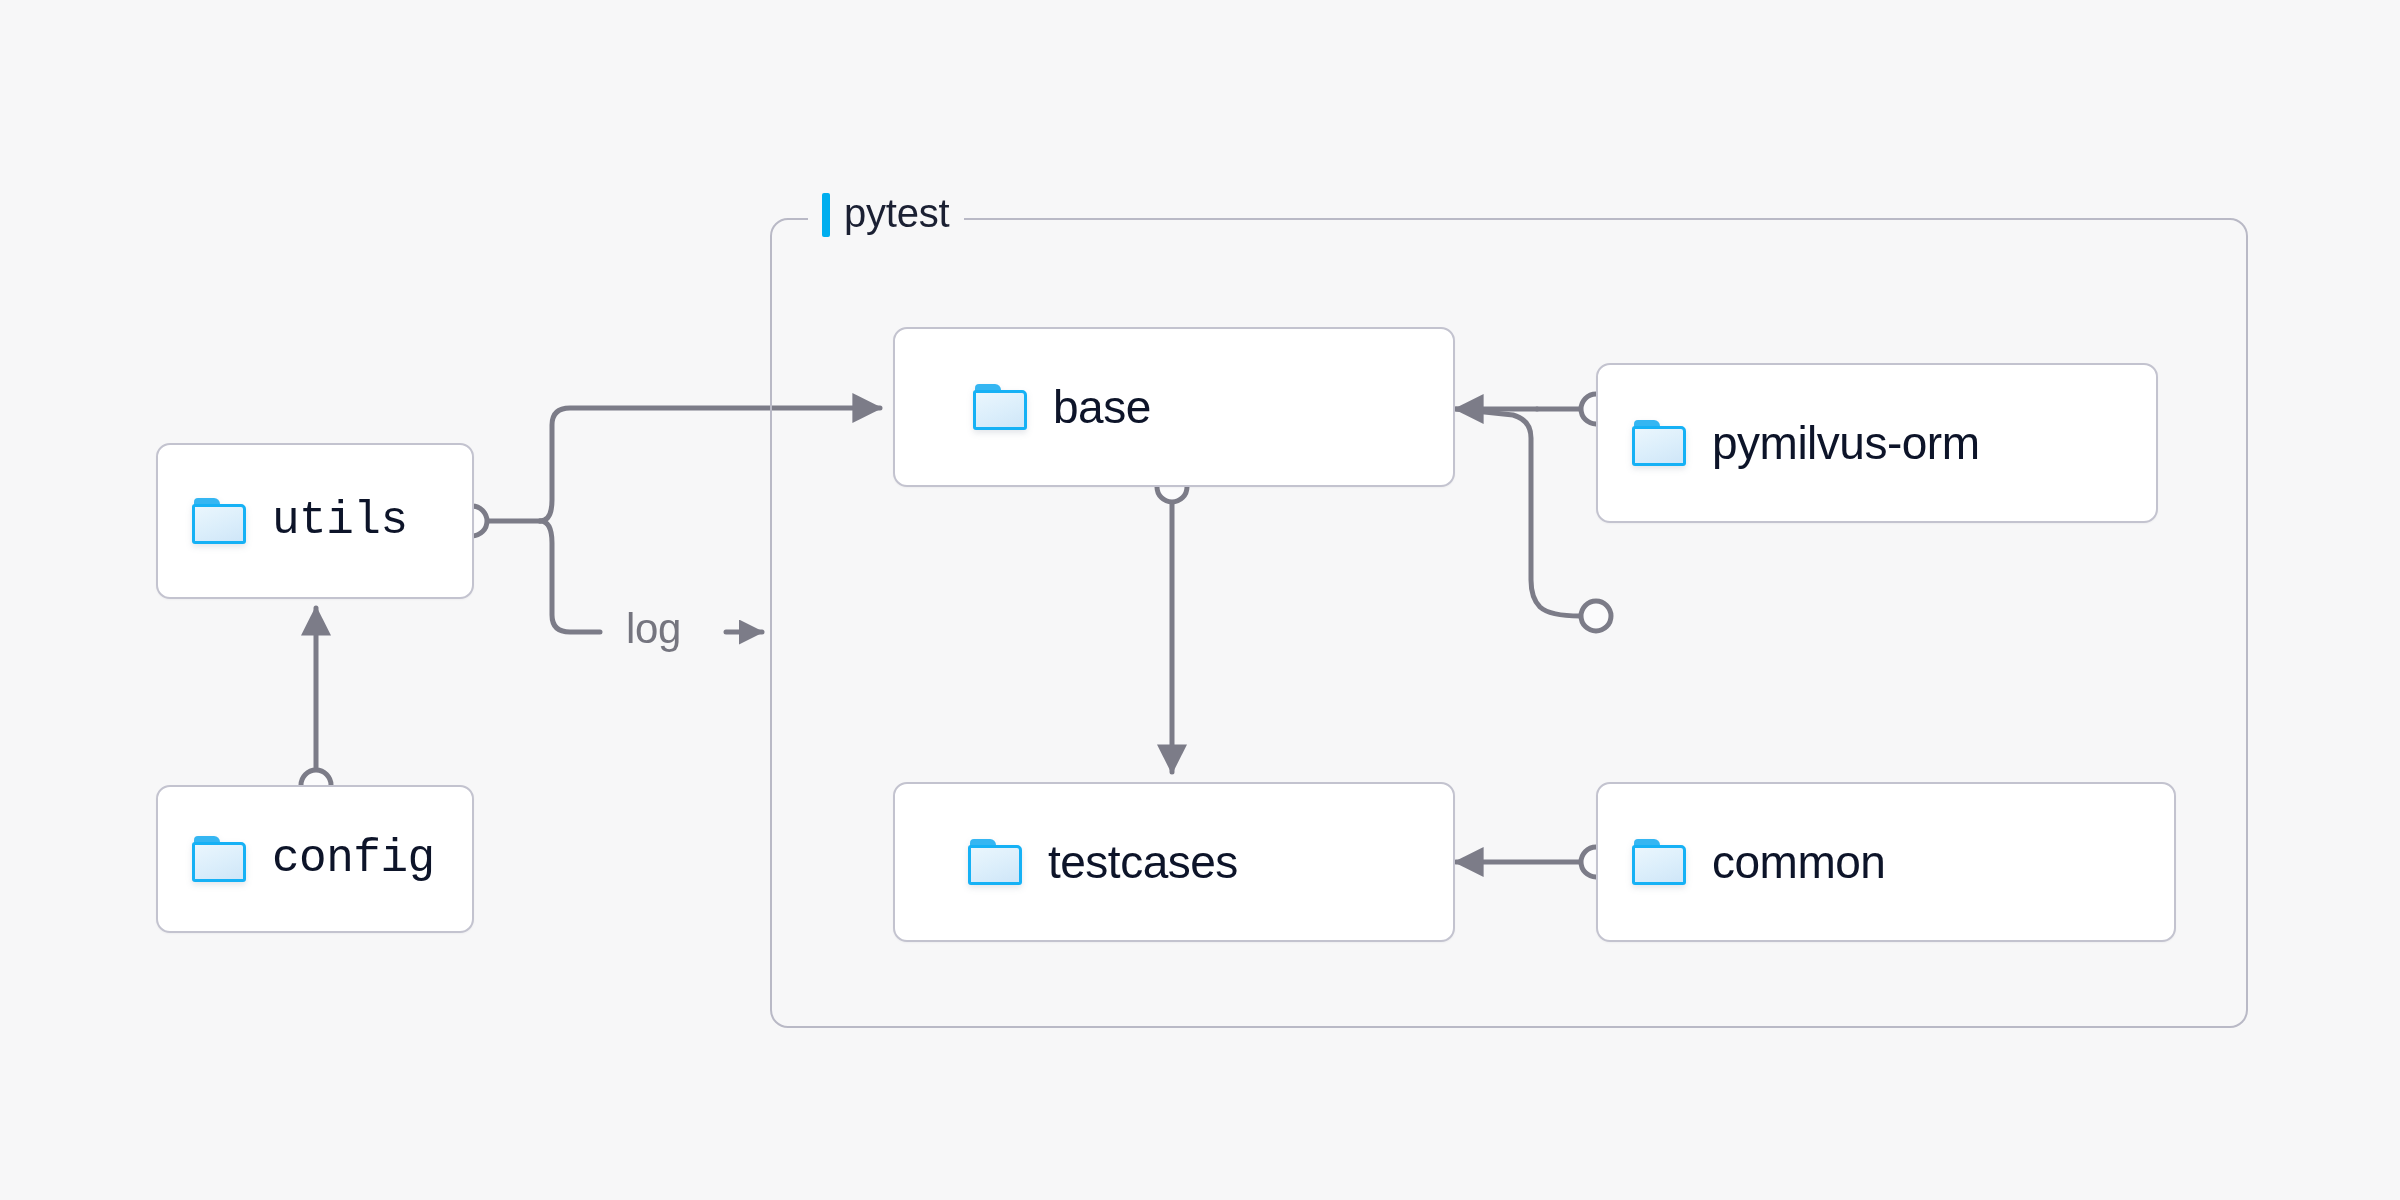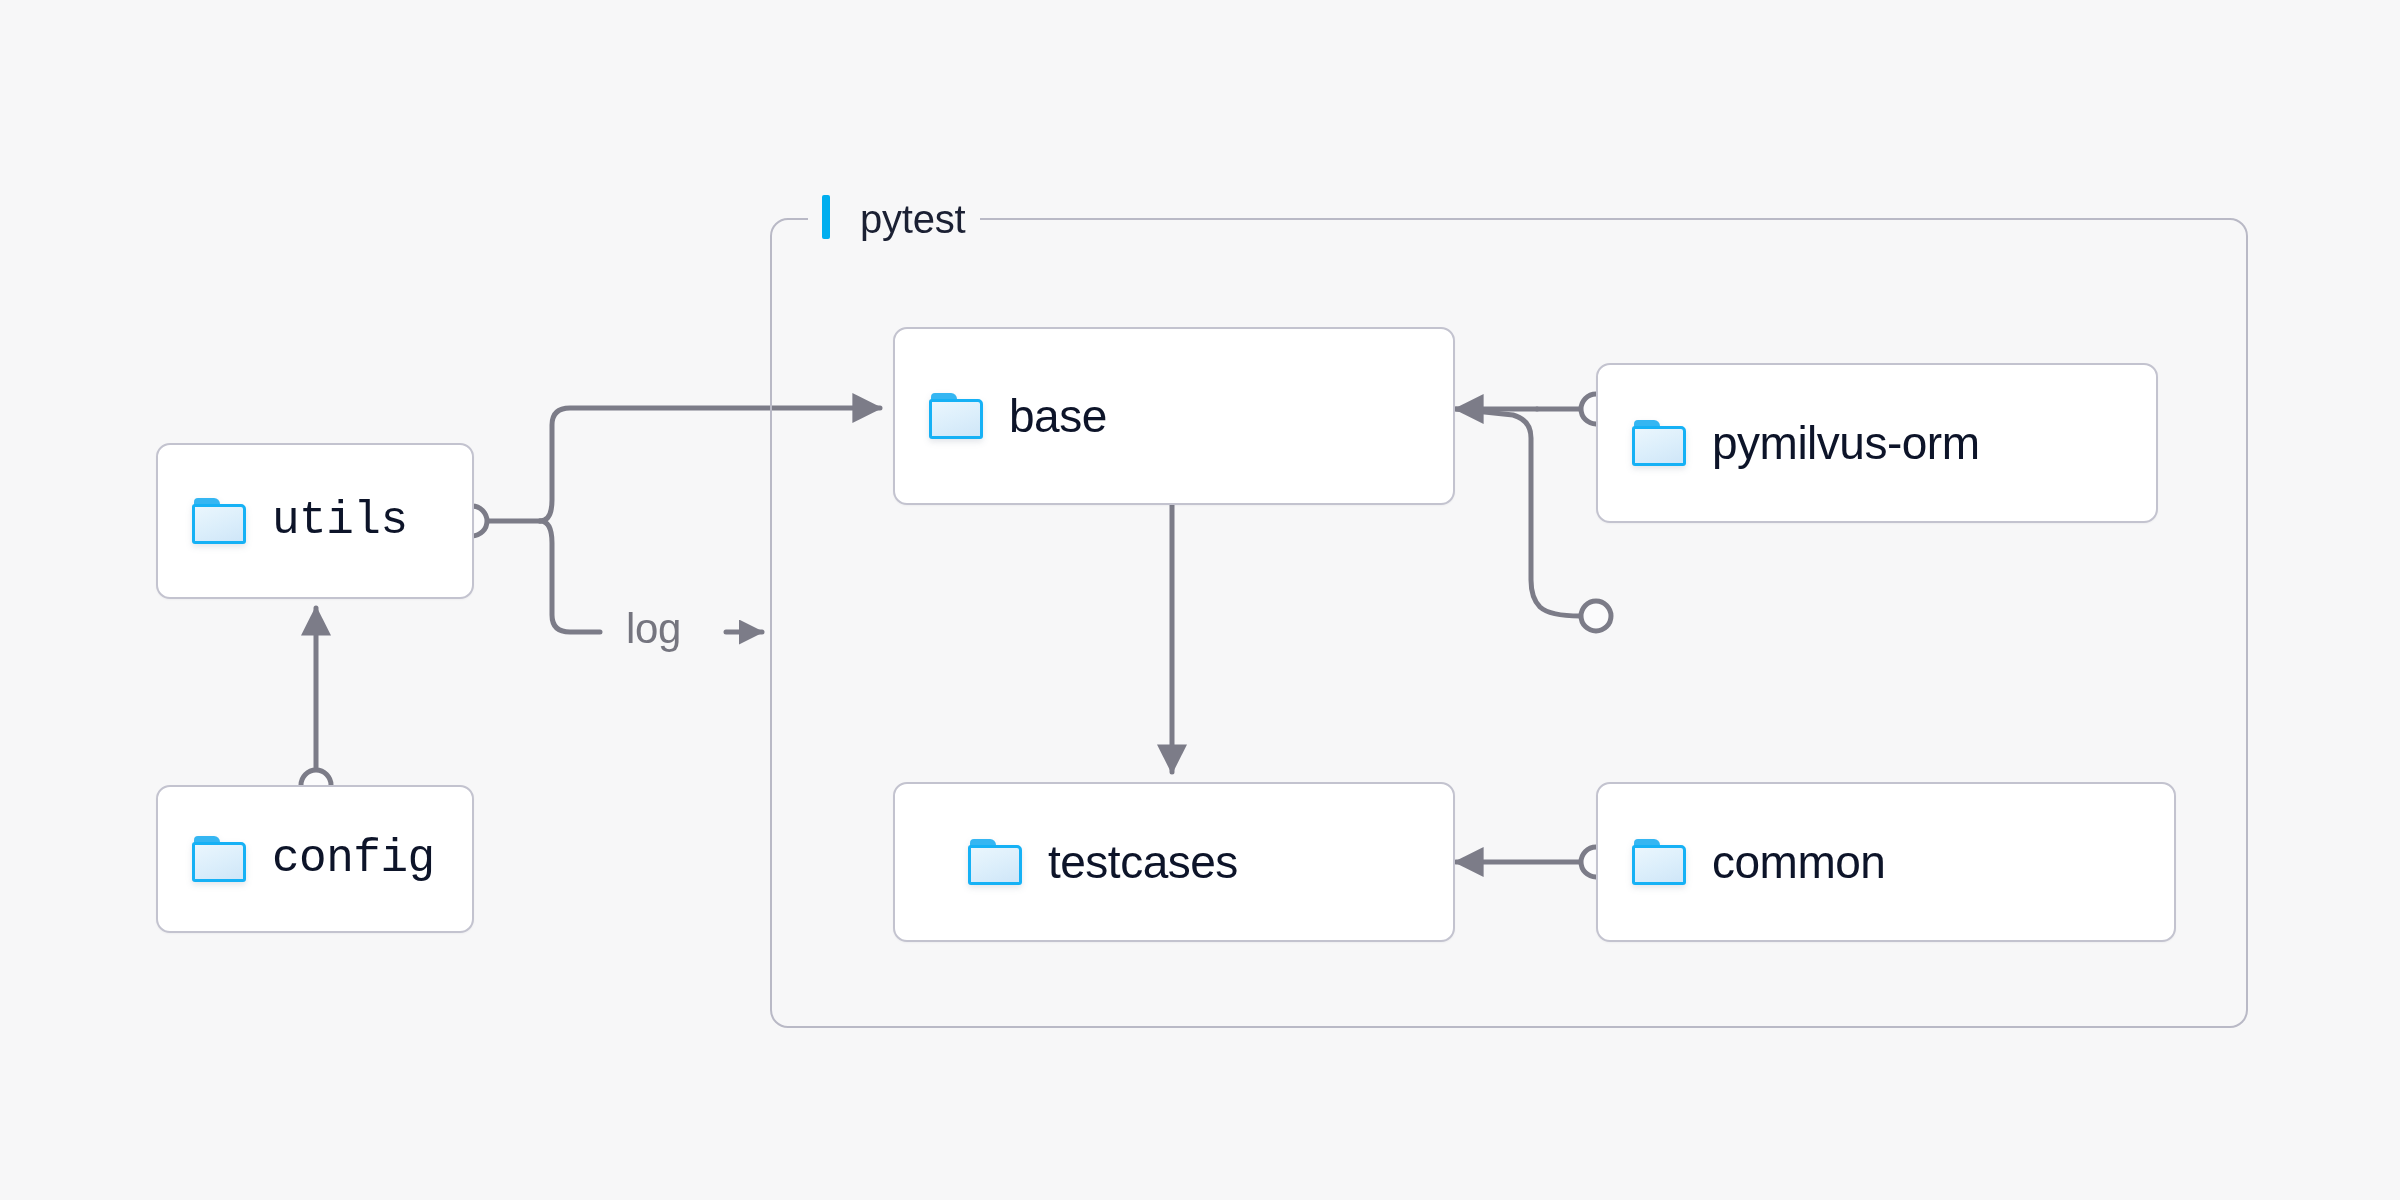--- a/index.html
+++ b/index.html
@@ -31,22 +31,22 @@
   .group-box {
     position: absolute;
     border: 2px solid #b9b9c6;
     border-radius: 18px;
     background: transparent;
     box-sizing: border-box;
   }
   .group-label {
     position: absolute;
     display: flex;
-    align-items: flex-end;
-    gap: 30px;
+    align-items: flex-start;
+    gap: 14px;
     background: #f7f7f8;
     padding: 0 14px;
     height: 46px;
     box-sizing: border-box;
   }
   .group-bar {
     width: 8px;
     height: 44px;
     border-radius: 2px;
     background: #00AEEF;
@@ -191,21 +191,21 @@
   <div class="node" style="left:156px; top:785px; width:318px; height:148px;font-family:Liberation Mono, monospace;">
     <div class="node-inner">
       <span class="folder">
         <span class="tab"></span>
           <span class="body"></span>
       </span>
       <span class="node-label">config</span>
     </div>
   </div>
 
-  <div class="node" style="left:893px; top:327px; width:562px; height:178px;">
+  <div class="node" style="left:893px; top:327px; width:562px; height:160px;padding-left:44px;">
     <div class="node-inner">
       <span class="folder">
         <span class="tab"></span>
           <span class="body"></span>
       </span>
       <span class="node-label">base</span>
     </div>
   </div>
 
   <div class="node" style="left:893px; top:782px; width:562px; height:160px;padding-left:39px;">

